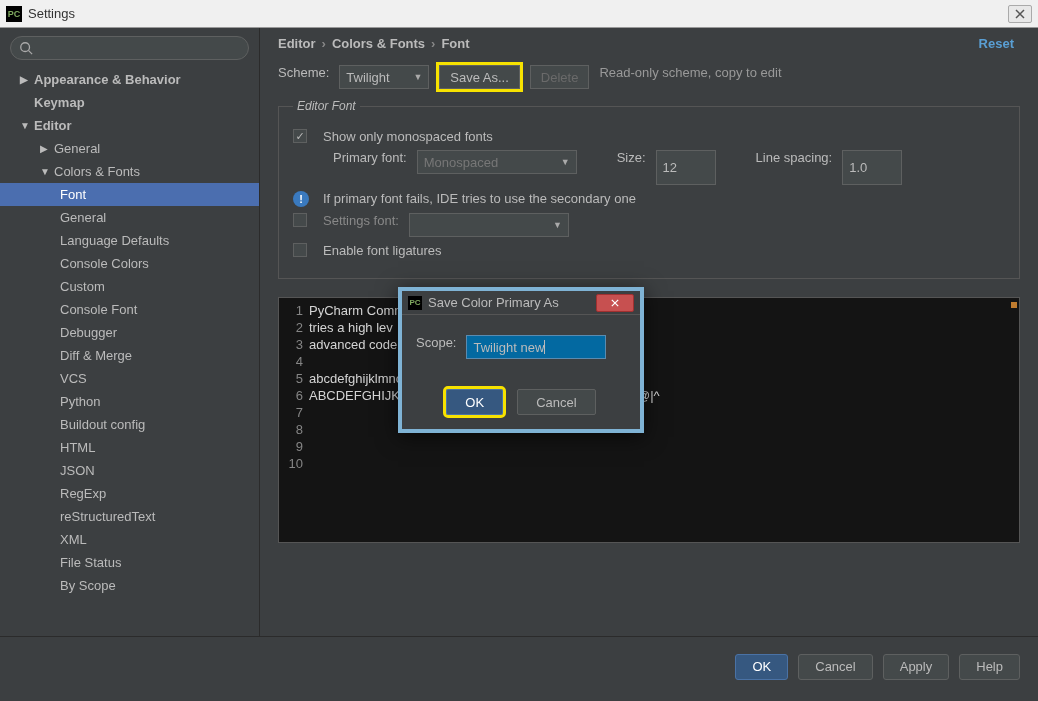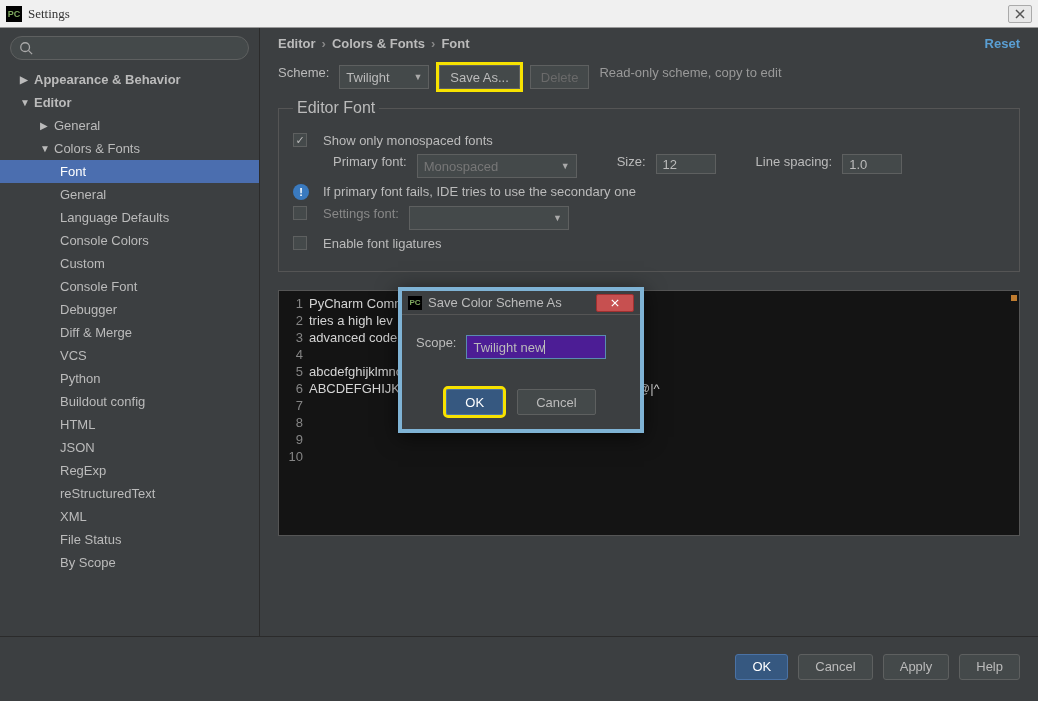--- a/index.html
+++ b/index.html
@@ -1,74 +1,74 @@
 <!DOCTYPE html>
 <html><head>
 <meta charset="utf-8">
 <style>
 * { margin: 0; padding: 0; box-sizing: border-box; font-family: "Segoe UI", Arial, sans-serif; font-size: 13px; }
 body { background: #3c3f41; width: 1038px; height: 701px; overflow: hidden; position: relative; }
 
 
 .titlebar { height: 28px; background: #f0f0f0; border-bottom: 1px solid #999; display: flex; align-items: center; padding: 0 6px; }
 .titlebar .app-icon { width: 16px; height: 16px; background: #000; color: #7fa85f; font-size: 9px; font-weight: bold; display: flex; align-items: center; justify-content: center; margin-right: 6px; }
-.titlebar .title { color: #333; flex: 1; font-family: Liberation Serif, serif; }
+.titlebar .title { color: #333; flex: 1; }
 .titlebar .win-close { width: 24px; height: 18px; border: 1px solid #aaa; border-radius: 2px; background: #e8e8e8; display: flex; align-items: center; justify-content: center; color: #666; font-size: 11px; }
 
 
 .main { display: flex; height: 608px; background: #3c3f41; }
 .sidebar { width: 260px; background: #3c3f41; border-right: 1px solid #2b2b2b; display: flex; flex-direction: column; }
 .search-wrap { padding: 8px 10px; }
 .search-box { width: 100%; height: 24px; background: #44494a; border: 1px solid #5e6060; border-radius: 12px; display: flex; align-items: center; padding: 0 8px; color: #aaa; }
 .search-box svg { width: 14px; height: 14px; }
 
 .tree { flex: 1; overflow-y: auto; color: #bbb; }
 .tree-item { padding: 4px 0 4px 20px; display: flex; align-items: center; cursor: default; white-space: nowrap; }
 .tree-item.l1 { font-weight: bold; padding-left: 20px; }
 .tree-item.l2 { padding-left: 40px; }
 .tree-item.l3 { padding-left: 60px; }
 .tree-item .arrow { width: 10px; display: inline-block; color: #bbb; margin-right: 4px; font-size: 10px;}
 .tree-item.selected { background: #4b6eaf; color: #fff; }
 
 .content { flex: 1; padding: 8px 18px; color: #bbb; position: relative; overflow: hidden;}
 .breadcrumb { display: flex; align-items: center; gap: 6px; font-weight: bold; margin-bottom: 14px;}
 .breadcrumb .sep { color: #888; }
-.reset { position: absolute; right: 18px; top: 8px; color: #5a9fd4; font-weight: bold; cursor: pointer;}
+.reset { position: absolute; right: 24px; top: 8px; color: #5a9fd4; font-weight: bold; cursor: pointer;}
 
 .row { display: flex; align-items: flex-start; gap: 10px; margin: 6px 0; }
 .lbl { color: #bbb; }
 .combo { background: #44494a; border: 1px solid #5e6060; height: 24px; display: flex; align-items: center; padding: 0 6px; min-width: 80px; justify-content: space-between; }
 .combo .car { font-size: 9px; color: #aaa; margin-left: 6px; }
 .btn { background: #44494a; border: 1px solid #5e6060; height: 24px; padding: 0 10px; display: flex; align-items: center; color: #bbb; }
 .btn.disabled { color: #6a6a6a; }
 .hl-yellow { outline: 3px solid #f7e200; outline-offset: 0px; }
-.txt-input { background: #44494a; border: 1px solid #5e6060; height: 20px; padding: 0 6px; color: #bbb; min-width: 60px; display:flex; align-items:center;}
+.txt-input { background: #44494a; border: 1px solid #5e6060; height: 35px; padding: 0 6px; color: #bbb; min-width: 60px; display:flex; align-items:center;}
 
 fieldset.editor-font { border: 1px solid #555; margin-top: 10px; padding: 10px 14px 14px 14px; }
-fieldset.editor-font legend { color: #bbb; padding: 0 4px; font-size: 16px;}
+fieldset.editor-font legend { color: #bbb; padding: 0 4px; font-size: 12px; font-style: italic;}
 .checkbox { width: 14px; height: 14px; background: #44494a; border: 1px solid #5e6060; display: inline-flex; align-items:center; justify-content:center; margin-right:6px; font-size: 11px; color:#bbb;}
 .info-icon { width: 16px; height: 16px; border-radius: 50%; background: #3a7abf; color: #fff; display: inline-flex; align-items: center; justify-content: center; font-weight: bold; font-size: 11px; margin-right:4px;}
 
 .preview { margin-top: 18px; background: #141414; border: 1px solid #555; height: 246px; padding: 4px 6px; font-family: Consolas, monospace; color: #d4d4d4; font-size: 12px; position: relative; overflow:hidden;}
 .preview-line { white-space: pre; line-height: 17px; }
 .preview-line .ln { color: #858585; display:inline-block; width: 18px; text-align:right; margin-right: 6px;}
 .preview .marker { position: absolute; right: 2px; top: 4px; width: 6px; height: 6px; background: #c07c2f; }
 
 
 .footer { height: 60px; border-top: 1px solid #2b2b2b; display: flex; align-items: center; justify-content: flex-end; gap: 10px; padding: 0 18px; background: #3c3f41;}
 .footer .fbtn { height: 26px; padding: 0 16px; background: #44494a; border: 1px solid #5e6060; color: #bbb; display:flex; align-items:center; border-radius: 3px;}
 .footer .fbtn.primary { background: #365880; border-color: #4a72a5; color: #fff; }
 
 
 .dialog { position: absolute; left: 398px; top: 287px; width: 246px; background: #3c3f41; border: 4px solid #7fb3d5; box-shadow: 0 4px 20px rgba(0,0,0,0.6); z-index: 100;}
 .dialog .dlg-title { background: #3c3f41; height: 24px; display: flex; align-items: center; padding: 0 6px; color: #bbb; font-size: 12px; border-bottom: 1px solid #555;}
 .dialog .dlg-title .app-icon { width: 14px; height: 14px; background: #000; color: #7fa85f; font-size: 8px; font-weight: bold; display: flex; align-items: center; justify-content: center; margin-right: 6px; }
 .dlg-close { width: 38px; height: 18px; background: #c75050; color: #fff; border: 1px solid #a03030; border-radius: 2px; display:flex; align-items:center; justify-content:center; font-size:10px; margin-left:auto;}
 .dialog .dlg-body { padding: 14px; }
-.dialog .name-input { background: #4c1d95; border: 1px solid #5a8bb0; height: 24px; padding: 0 6px; color: #bbb; width: 140px; display:flex; align-items:center;}
+.dialog .name-input { background: #0369a1; border: 1px solid #5a8bb0; height: 24px; padding: 0 6px; color: #bbb; width: 140px; display:flex; align-items:center;}
 .dialog .dlg-buttons { display: flex; justify-content: center; gap: 14px; padding: 10px 0 14px 0;}
 .dialog .dlg-btn { height: 26px; padding: 0 18px; background: #44494a; border: 1px solid #5e6060; color: #bbb; display:flex; align-items:center; border-radius: 2px;}
 .dialog .dlg-btn.primary { background: #365880; border-color: #4a72a5; color: #fff; }
 .cursor-caret { border-right: 1px solid #bbb; height: 14px; display:inline-block;}
 
 .tree::-webkit-scrollbar, .content::-webkit-scrollbar { width: 10px; }
 .tree::-webkit-scrollbar-thumb { background: #5c5f61; border-radius: 5px;}
 .tree::-webkit-scrollbar-track { background: #3c3f41; }
 </style>
 </head>
@@ -92,20 +92,24 @@
         <svg viewBox="0 0 16 16">
             <circle cx="7" cy="7" r="5" stroke="#aaa" stroke-width="1.5" fill="none"></circle>
             <line x1="11" y1="11" x2="15" y2="15" stroke="#aaa" stroke-width="1.5"></line>
           </svg>
       </div>
     </div>
     <div class="tree">
       <div class="tree-item l1">
           <span class="arrow">▶</span>
           <span>Appearance &amp; Behavior</span>
+        </div>
+      <div class="tree-item l1">
+          <span class="arrow"></span>
+          <span>Keymap</span>
         </div>
       <div class="tree-item l1">
           <span class="arrow">▼</span>
           <span>Editor</span>
         </div>
       <div class="tree-item l2">
           <span class="arrow">▶</span>
           <span>General</span>
         </div>
       <div class="tree-item l2">
@@ -262,21 +266,21 @@
       <span>Apply</span>
     </div>
   <div class="fbtn">
       <span>Help</span>
     </div>
 </div>
 
 <div class="dialog">
   <div class="dlg-title">
     <div class="app-icon">PC</div>
-    <span>Save Color Scheme As</span>
+    <span>Save Color Primary As</span>
     <div class="dlg-close">
       <svg viewBox="0 0 10 10" width="10" height="8">
           <path d="M1 1 L9 9 M9 1 L1 9" stroke="#fff" stroke-width="1.5"></path>
         </svg>
     </div>
   </div>
   <div class="dlg-body">
     <div class="row">
       <span class="lbl">Scope:</span>
       <div class="name-input">

